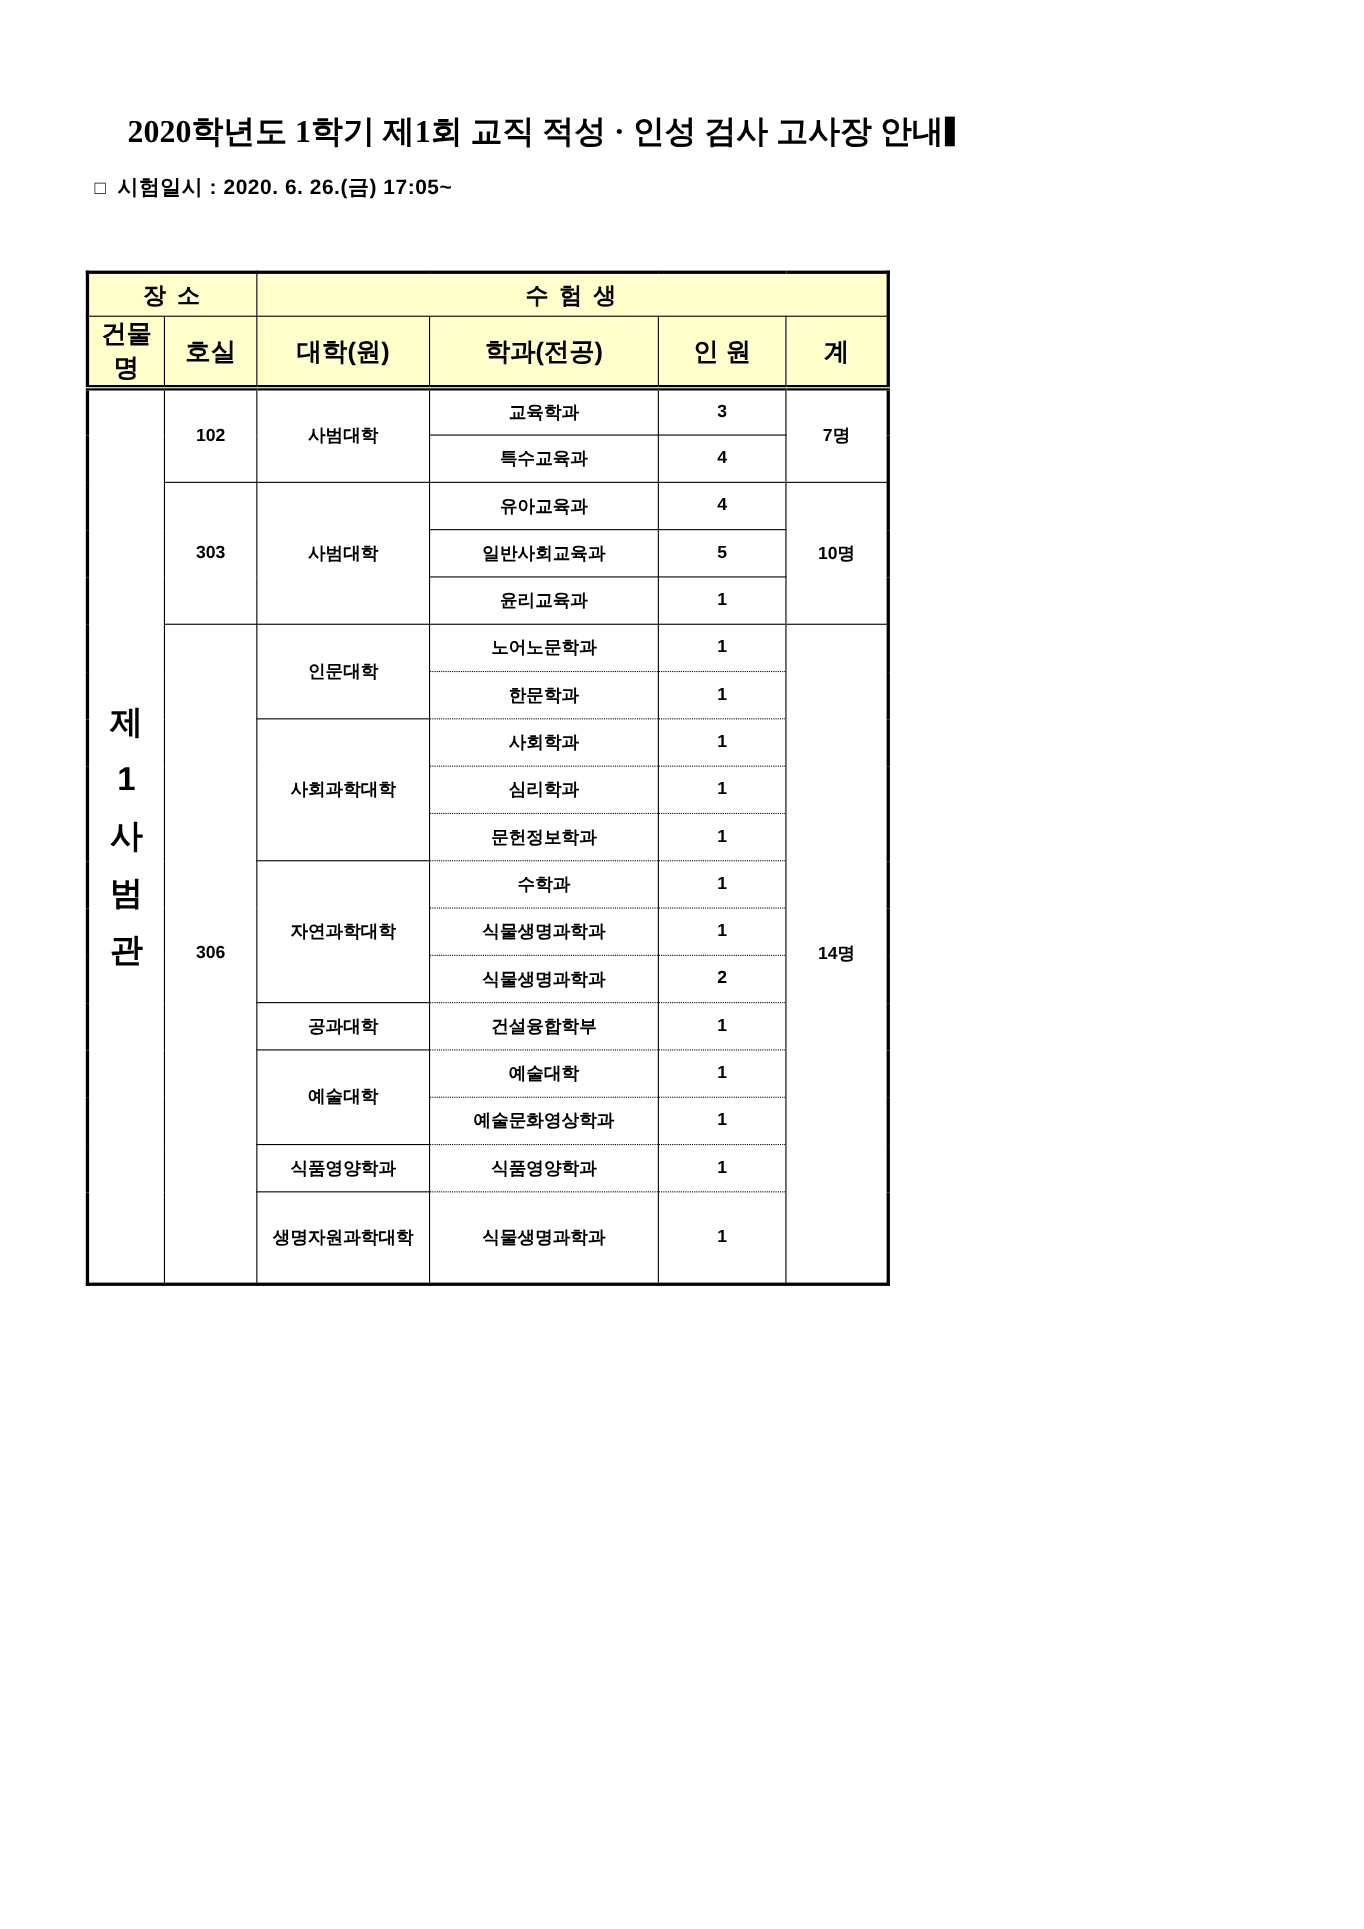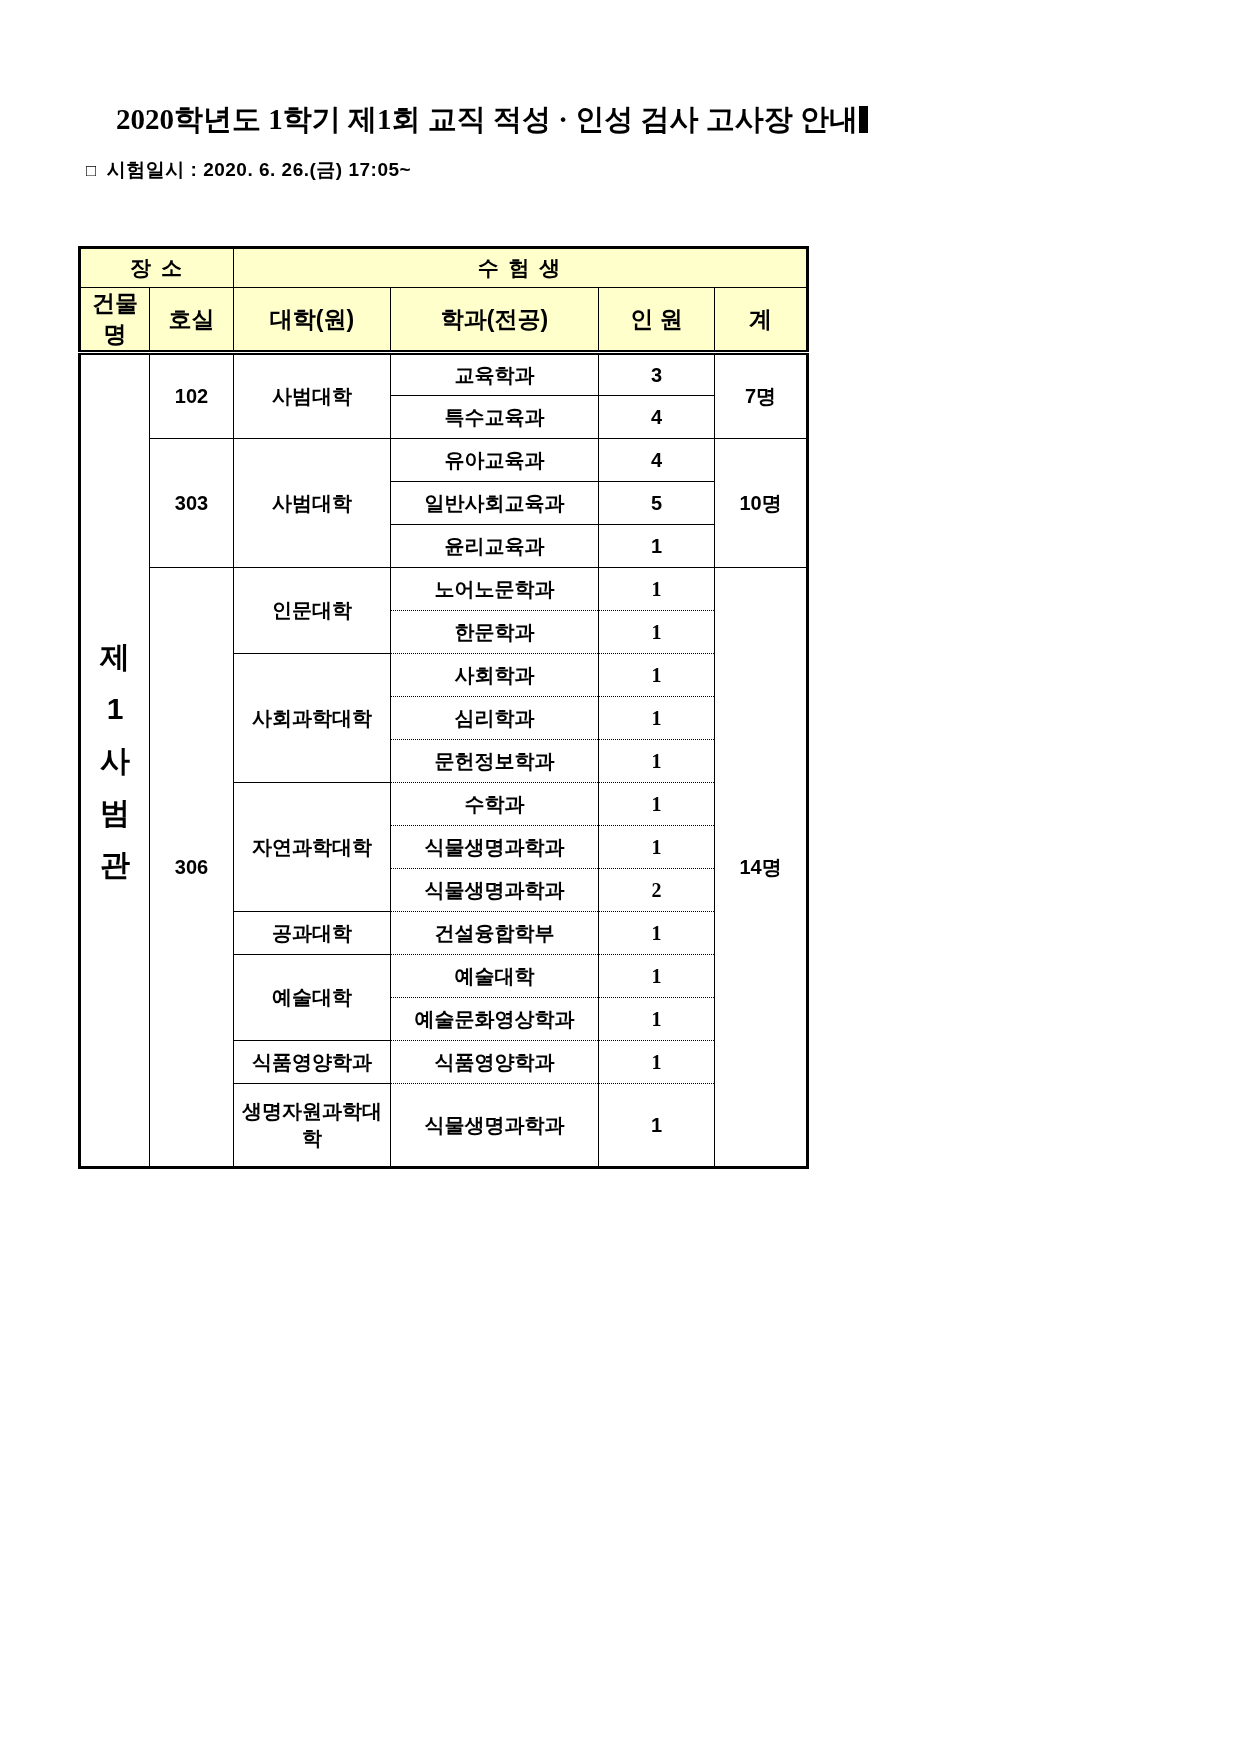--- a/index.html
+++ b/index.html
@@ -40,23 +40,23 @@
     text-align:center; vertical-align:middle;
     padding:0 2px; font-weight:bold; overflow:hidden;
   }
   .exam-table thead th { background:var(--header-bg, #FFFFCC); }
   .exam-table tr.h1 { height:40px; }
   .exam-table tr.h1 th { font-size:21px; letter-spacing:2px; }
   .exam-table tr.h2 { height:40px; }
   .exam-table tr.h2 th { font-size:23px; border-bottom:5px double #000; }
   .exam-table tbody tr { height:43px; }
   .exam-table tbody tr.tall { height:84px; }
-  .exam-table tbody td { font-size:20px; }
+  .exam-table tbody td { font-size:16px; }
   .exam-table td.building { font-size:30px; line-height:52px; }
-  .exam-table td.dot { border-bottom:1px dotted #000;font-family:Liberation Serif, serif; }
+  .exam-table td.dot { border-bottom:1px dotted #000; }
 </style>
 </head>
 <body>
 
 <div class="page">
 
   <div class="title">
     <span>2020학년도 1학기 제1회 교직 적성 · 인성 검사 고사장 안내</span><span class="title-cursor"></span>
   </div>
 

